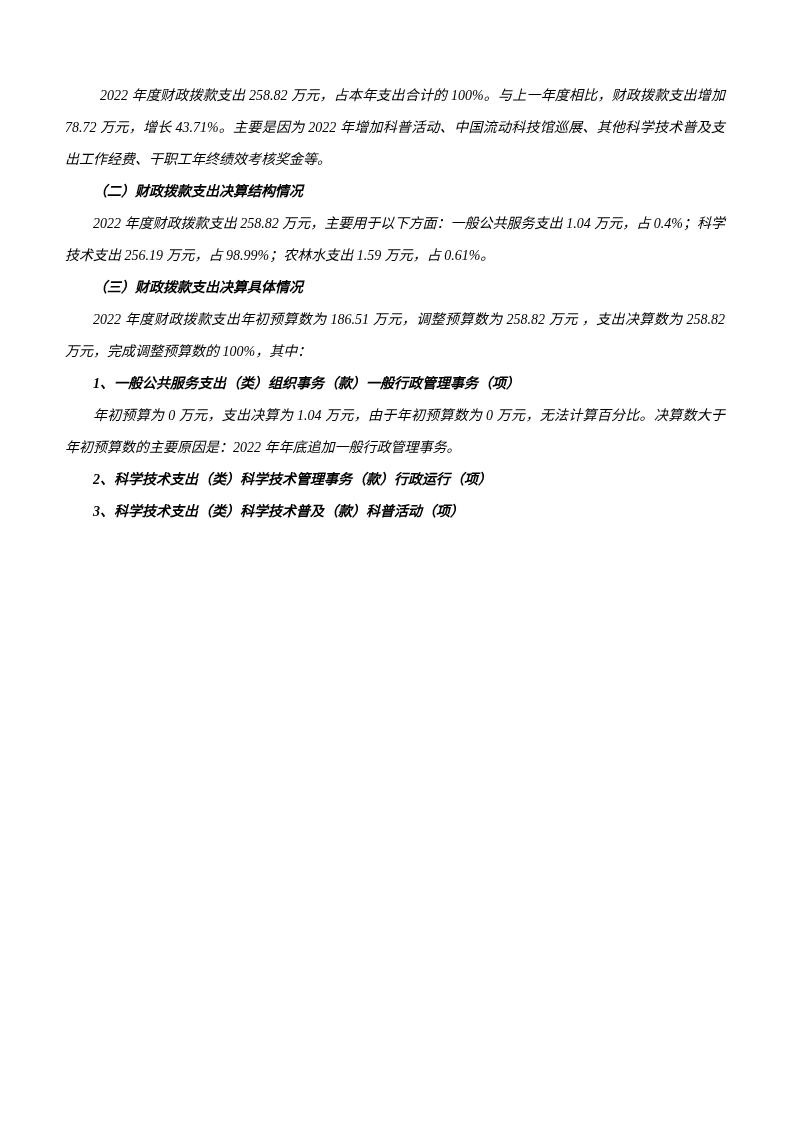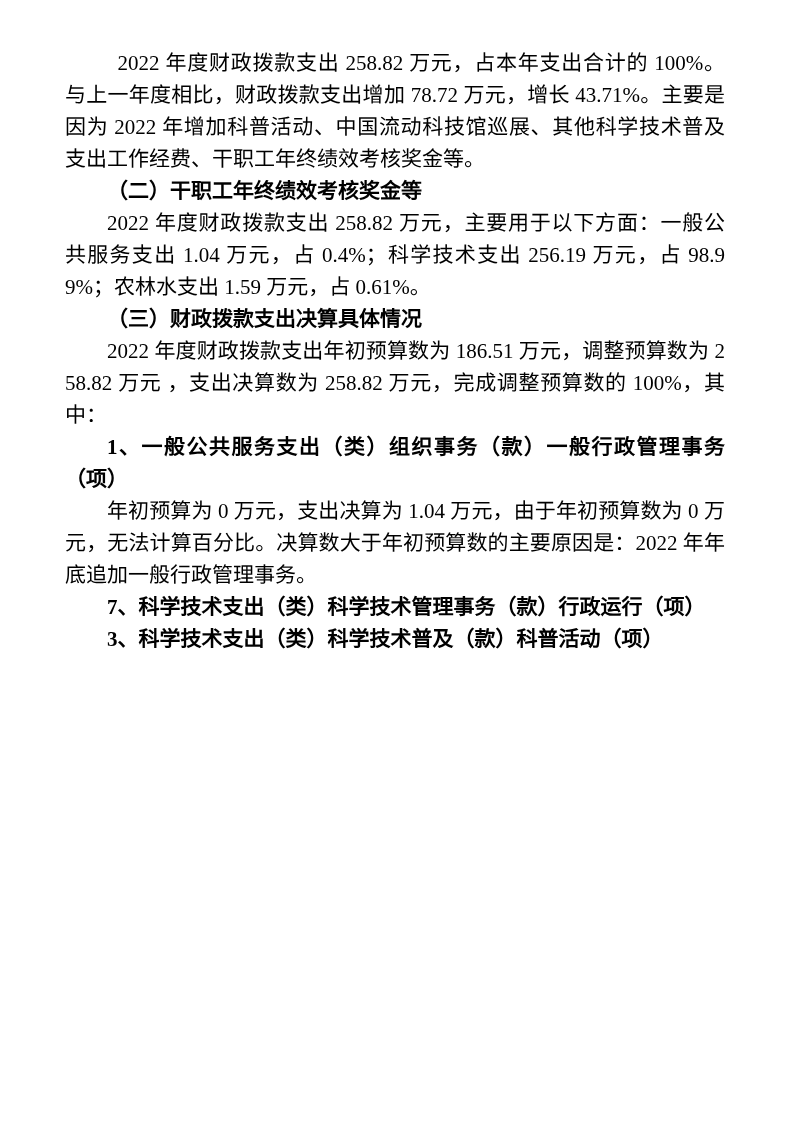--- a/index.html
+++ b/index.html
@@ -7,48 +7,49 @@
     padding: 0;
     background: #ffffff;
   }
   .page {
     position: relative;
     width: 793px;
     height: 1122px;
     margin: 0 auto;
     background: #ffffff;
     box-sizing: border-box;
-    padding: 47px 68px 0 65px;
+    padding: 80px 68px 0 65px;
     overflow: hidden;
     font-family: "Liberation Serif", "DejaVu Serif", serif;
-    font-size: 21px;
+    font-size: 14px;
     line-height: 32px;
     color: #000000;
     text-align: justify;
     text-justify: inter-character;
+    font-style: italic;
   }
   .blk {
     margin: 0;
     padding: 0;
     text-indent: 2em;
     word-break: break-all;
   }
   .blk.first {
     text-indent: 2.5em;
   }
   .heading {
     font-weight: bold;
   }
 </style>
 </head>
 <body>
 
 <div class="page">
   <p class="blk para first">2022 年度财政拨款支出 258.82 万元，占本年支出合计的 100%。与上一年度相比，财政拨款支出增加 78.72 万元，增长 43.71%。主要是因为 2022 年增加科普活动、中国流动科技馆巡展、其他科学技术普及支出工作经费、干职工年终绩效考核奖金等。</p>
-  <p class="blk heading">（二）干职工年终绩效考核奖金等</p>
+  <p class="blk heading">（二）财政拨款支出决算结构情况</p>
   <p class="blk para">2022 年度财政拨款支出 258.82 万元，主要用于以下方面：一般公共服务支出 1.04 万元，占 0.4%；科学技术支出 256.19 万元，占 98.99%；农林水支出 1.59 万元，占 0.61%。</p>
   <p class="blk heading">（三）财政拨款支出决算具体情况</p>
   <p class="blk para">2022 年度财政拨款支出年初预算数为 186.51 万元，调整预算数为 258.82 万元 ，支出决算数为 258.82 万元，完成调整预算数的 100%，其中：</p>
   <p class="blk heading">1、一般公共服务支出（类）组织事务（款）一般行政管理事务（项）</p>
   <p class="blk para">年初预算为 0 万元，支出决算为 1.04 万元，由于年初预算数为 0 万元，无法计算百分比。决算数大于年初预算数的主要原因是：2022 年年底追加一般行政管理事务。</p>
-  <p class="blk heading">7、科学技术支出（类）科学技术管理事务（款）行政运行（项）</p>
+  <p class="blk heading">2、科学技术支出（类）科学技术管理事务（款）行政运行（项）</p>
   <p class="blk heading">3、科学技术支出（类）科学技术普及（款）科普活动（项）</p>
 </div>
 
 </body></html>

